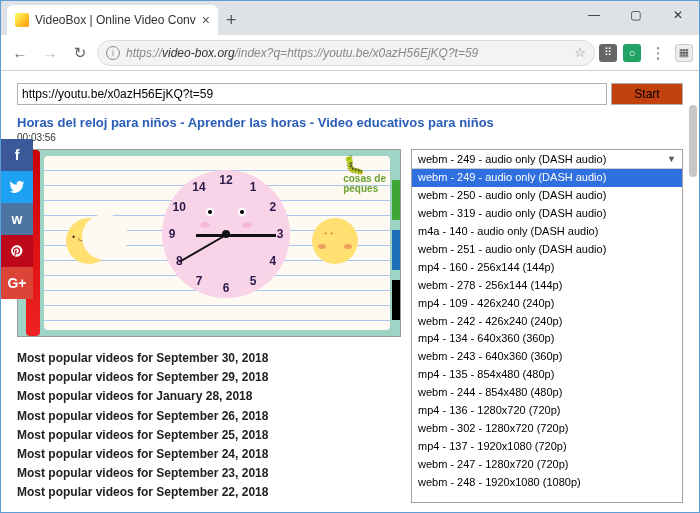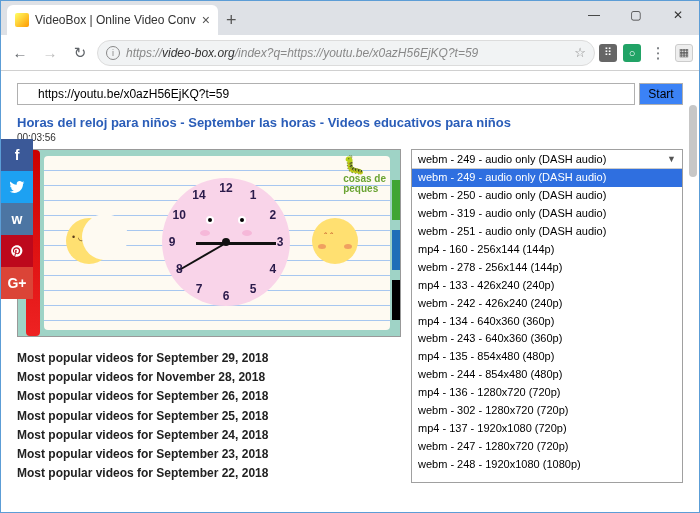--- a/index.html
+++ b/index.html
@@ -100,26 +100,26 @@
     height: calc(100% - 70px);
     background: #fff;
     padding: 12px 16px;
     overflow: hidden;
   }
   .url-row {
     display:flex; gap:4px; margin-bottom:10px;
   }
   .url-input {
     flex:1; height:22px; border:1px solid #b0b0b0;
-    padding:0 20px; font-size:12px; font-family:inherit;
+    padding:0 4px; font-size:12px; font-family:inherit;
     background:#fff;
   }
   .start-btn {
-    width:44px; height:22px; border:1px solid #b0b0b0;
-    background:#3b82f6; font-size:12px; cursor:pointer;
+    width:72px; height:22px; border:1px solid #b0b0b0;
+    background:#c2410c; font-size:12px; cursor:pointer;
     font-family:inherit;
   }
   .video-title {
     color:#2a5db8; font-size:13px; font-weight:bold; margin-bottom:2px;
   }
   .video-duration {
     font-size:10px; color:#333; margin-bottom:6px;
   }
   .columns { display:flex; gap:10px; }
   .left-col { flex:0 0 384px; }
@@ -157,21 +157,21 @@
   }
   .sun::before{
     content:""; position:absolute; inset:-8px;
     background: repeating-conic-gradient(#ffe071 0 10deg, transparent 10deg 30deg);
     border-radius:50%; z-index:-1;
   }
   .sun .face{ position:absolute; left:12px; top:14px; font-size:10px; color:#c75f2d;}
   .sun .blush{position:absolute; left:6px; top:26px; width:8px;height:5px;background:#f0a060;border-radius:50%;}
   .sun .blush.r{left:auto;right:6px;}
   .clock {
-    position:absolute; left:144px; top:28px; width:128px; height:128px;
+    position:absolute; left:144px; top:20px; width:128px; height:128px;
     background:#f9d4e9; border-radius:50%;
   }
   .clock .num {
     position:absolute; font-size:12px; font-weight:bold; color:#2a1a4a;
     transform:translate(-50%,-50%);
   }
   .clock .hand {
     position:absolute; left:50%; top:50%; height:3px; background:#111;
     transform-origin:left center;
   }
@@ -275,21 +275,21 @@
   </div>
 </div>
 
 <div class="page">
 
   <div class="url-row">
     <input class="url-input" value="https://youtu.be/x0azH56EjKQ?t=59" style="">
     <button class="start-btn">Start</button>
   </div>
 
-  <div class="video-title">Horas del reloj para niños - September las horas - Videos educativos para niños</div>
+  <div class="video-title">Horas del reloj para niños - Aprender las horas - Video educativos para niños</div>
   <div class="video-duration">00:03:56</div>
 
   <div class="columns">
     <div class="left-col">
       <div class="thumb">
         <div class="redbar"></div>
         <div class="notebook"></div>
         <div class="greentab"></div>
           <div class="bluetab"></div>
           <div class="blacktab"></div>
@@ -325,40 +325,42 @@
               <span class="num" style="left: 37px; top: 110.765px;">7</span>
               <span class="num" style="left: 17.2346px; top: 91px;">8</span>
               <span class="num" style="left: 10px; top: 64px;">9</span>
               <span class="num" style="left: 17.2346px; top: 37px;">10</span>
               <span class="num" style="left: 37px; top: 17.2346px;">14</span>
             </div>
         </div>
       </div>
 
       <div class="popular-list" id="popular-list">
+          <div>Most popular videos for September 30, 2018</div>
           <div>Most popular videos for September 29, 2018</div>
-          <div>Most popular videos for November 28, 2018</div>
+          <div>Most popular videos for January 28, 2018</div>
           <div>Most popular videos for September 26, 2018</div>
           <div>Most popular videos for September 25, 2018</div>
           <div>Most popular videos for September 24, 2018</div>
           <div>Most popular videos for September 23, 2018</div>
           <div>Most popular videos for September 22, 2018</div>
         </div>
     </div>
 
     <div class="format-box">
       <div class="format-header">webm - 249 - audio only (DASH audio)</div>
       <div class="format-opts" id="format-opts">
           <div class="selected">webm - 249 - audio only (DASH audio)</div>
           <div>webm - 250 - audio only (DASH audio)</div>
           <div>webm - 319 - audio only (DASH audio)</div>
+          <div>m4a - 140 - audio only (DASH audio)</div>
           <div>webm - 251 - audio only (DASH audio)</div>
           <div>mp4 - 160 - 256x144 (144p)</div>
           <div>webm - 278 - 256x144 (144p)</div>
-          <div>mp4 - 133 - 426x240 (240p)</div>
+          <div>mp4 - 109 - 426x240 (240p)</div>
           <div>webm - 242 - 426x240 (240p)</div>
           <div>mp4 - 134 - 640x360 (360p)</div>
           <div>webm - 243 - 640x360 (360p)</div>
           <div>mp4 - 135 - 854x480 (480p)</div>
           <div>webm - 244 - 854x480 (480p)</div>
           <div>mp4 - 136 - 1280x720 (720p)</div>
           <div>webm - 302 - 1280x720 (720p)</div>
           <div>mp4 - 137 - 1920x1080 (720p)</div>
           <div>webm - 247 - 1280x720 (720p)</div>
           <div>webm - 248 - 1920x1080 (1080p)</div>

